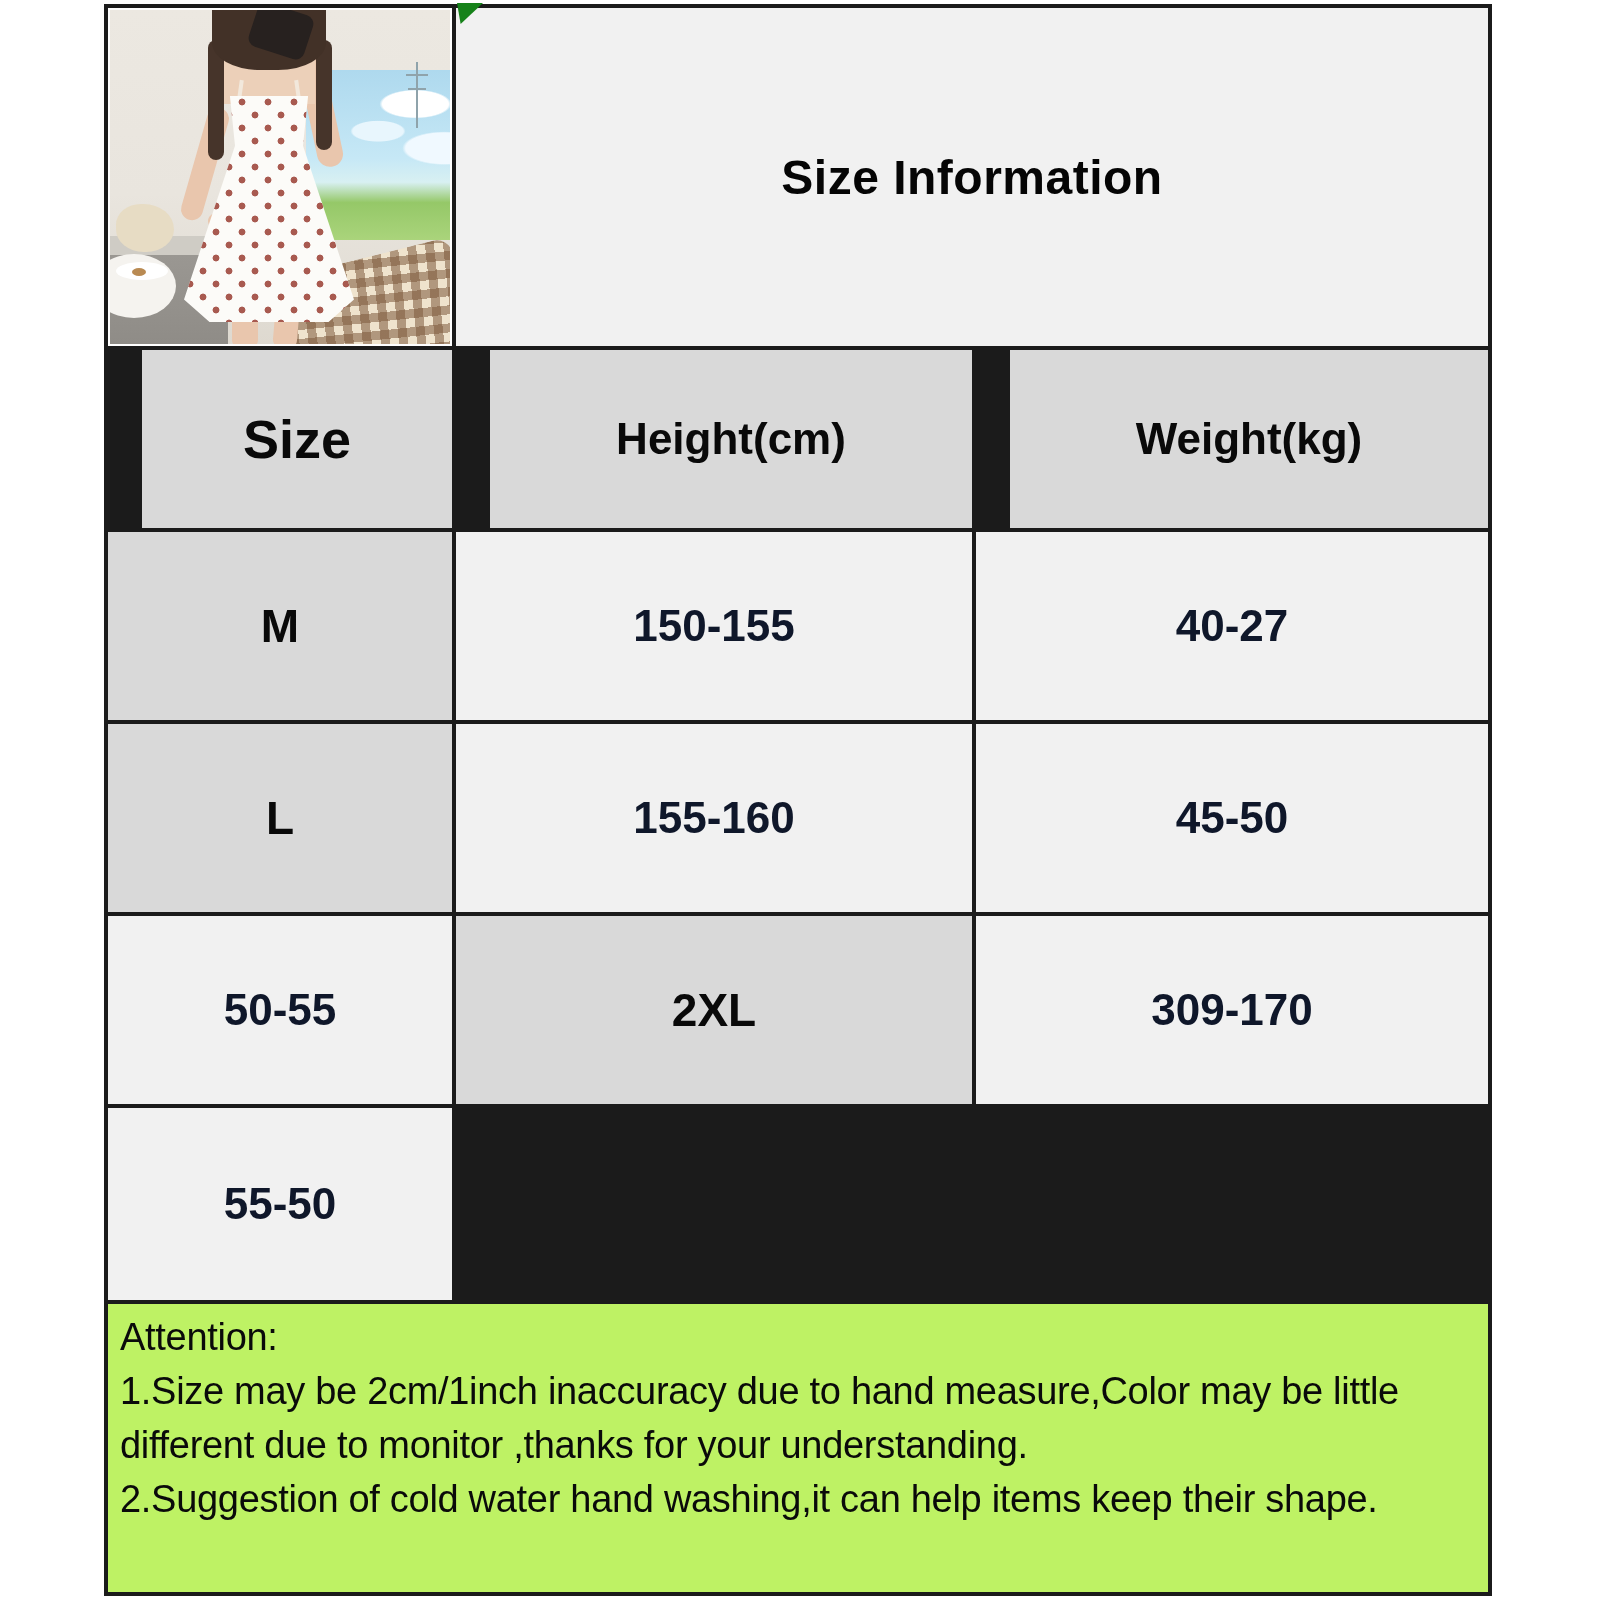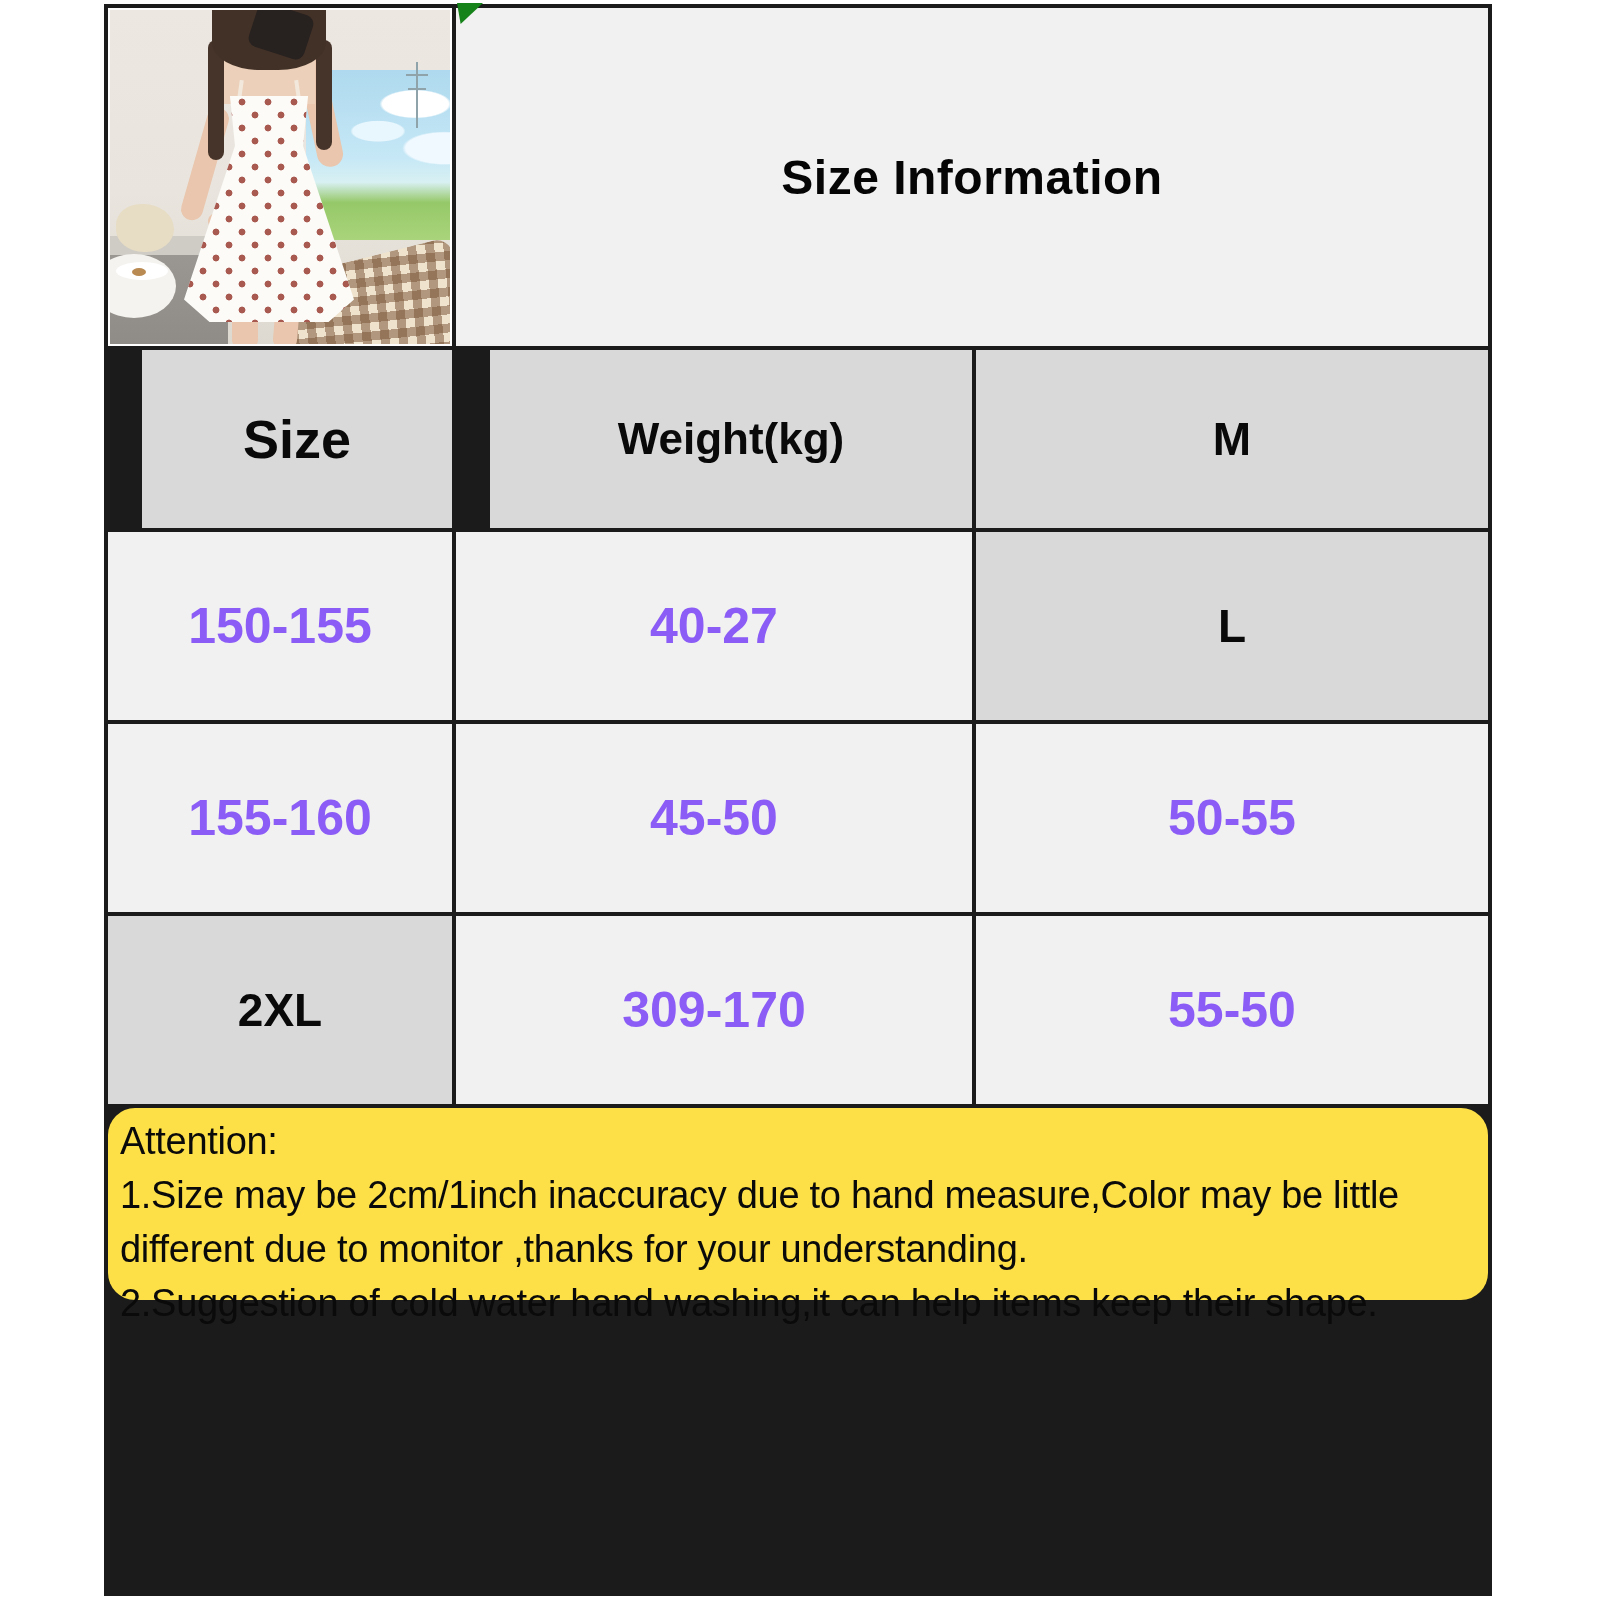--- a/index.html
+++ b/index.html
@@ -15,24 +15,24 @@
     grid-template-rows:338px 178px 188px 188px 188px 192px 1fr;
     gap:4px;padding:4px;background:#1b1b1b;
   }
   .cell{display:flex;align-items:center;justify-content:center;box-sizing:border-box;}
   .c-gray{background:#d9d9d9;}
   .c-light{background:#f1f1f1;}
   .title-cell{grid-column:2/4;background:#f1f1f1;font-size:48px;font-weight:700;letter-spacing:.5px;color:#050505;}
   .head{font-size:44px;font-weight:700;color:#090909;margin-left:34px;}
   .head-size{font-size:54px;}
   .size-label{font-size:46px;font-weight:700;color:#090909;}
-  .val{font-size:50px;font-weight:700;color:#8b5cf6;}
+  .val{font-size:44px;font-weight:700;color:#0f172a;}
   .attention{
-    grid-column:1/4;background:#fde047;display:block;
-    padding:6px 12px;font-size:38px;line-height:54px;letter-spacing:-.3px;color:#0a0a0a;border-radius:27px;
+    grid-column:1/4;background:#bef264;display:block;
+    padding:6px 12px;font-size:38px;line-height:54px;letter-spacing:-.3px;color:#0a0a0a;
   }
   
   .green-flag{
     position:absolute;left:457px;top:3px;width:26px;height:21px;
     background:#16821a;clip-path:polygon(0 0,100% 0,14% 100%);z-index:6;
   }
   
   .photo-cell{background:#fff;padding:2px;}
   .ph{position:relative;width:100%;height:100%;overflow:hidden;
       background:linear-gradient(180deg,#ece8e1 0%,#e9e5de 55%,#ded9d0 100%);}
@@ -115,20 +115,21 @@
           <div class="ph-strand-l"></div>
           <div class="ph-strand-r"></div>
           <div class="ph-hair"></div>
           <div class="ph-phone"></div>
         </div>
       </div>
     </div>
     <div class="cell title-cell">Size Information</div>
 
     <div class="cell c-gray head head-size">Size</div>
+    <div class="cell c-gray head">Height(cm)</div>
     <div class="cell c-gray head">Weight(kg)</div>
 
     <div class="cell c-gray size-label">M</div>
     <div class="cell c-light val">150-155</div>
     <div class="cell c-light val">40-27</div>
 
     <div class="cell c-gray size-label">L</div>
     <div class="cell c-light val">155-160</div>
     <div class="cell c-light val">45-50</div>
 

